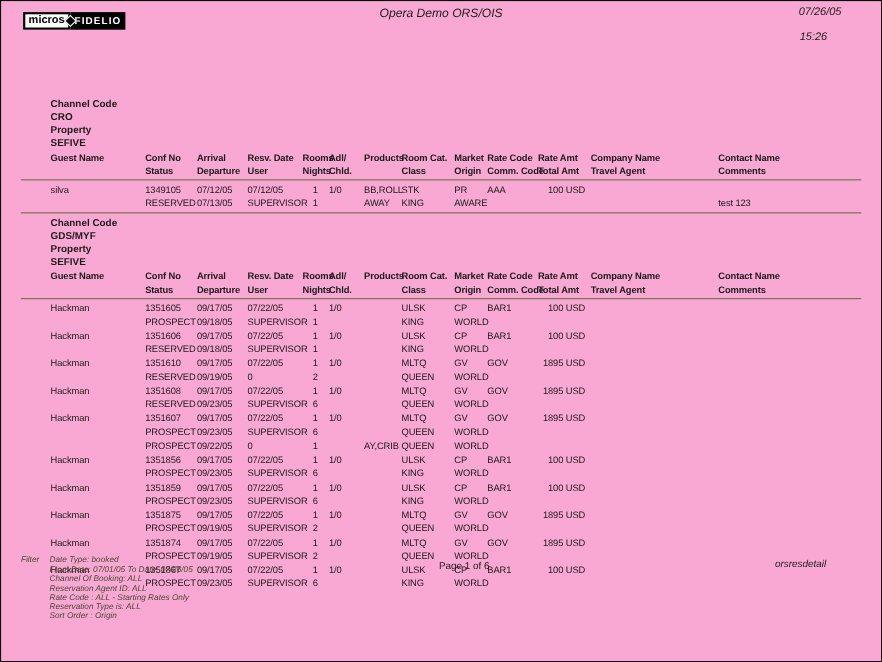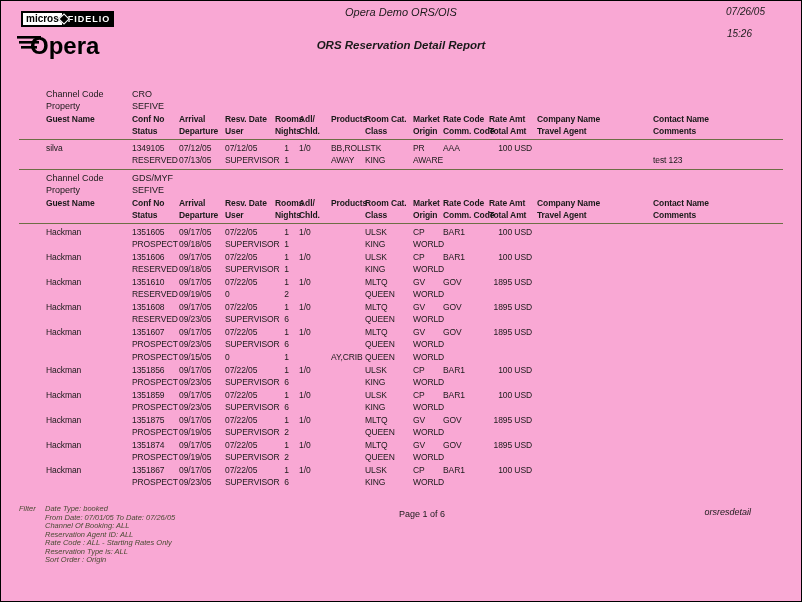--- a/index.html
+++ b/index.html
@@ -13,21 +13,21 @@
   .mf-diamond{width:6px;height:6px;background:#000;transform:rotate(45deg);margin:0 -4px;position:relative;z-index:2;border:1px solid #fff;}
   .mf-fidelio{background:#000;color:#fff;font-weight:bold;font-size:9px;letter-spacing:1px;padding:0 4px;line-height:16px;}
   .opera-logo{margin-top:2px;margin-left:-4px;}
   .title-top{position:absolute;top:5px;left:0;width:100%;text-align:center;font-style:italic;font-size:11px;}
   .report-title{position:absolute;top:38px;left:0;width:100%;text-align:center;font-style:italic;font-weight:bold;font-size:11.5px;}
   .meta-date{position:absolute;top:5px;right:36px;font-style:italic;font-size:10px;}
   .meta-time{position:absolute;top:27px;right:49px;font-style:italic;font-size:10px;}
 
   
   .content{position:absolute;top:87px;left:0;width:100%;}
-  .kv{margin-left:45px;font-size:9px;font-weight:normal;line-height:12px;display:flex;}
+  .kv{margin-left:45px;font-size:9px;font-weight:bold;line-height:12px;display:flex;flex-direction:column;}
   .kv .k{width:86px;}
   .rtable{border-collapse:collapse;table-layout:fixed;width:740px;margin-left:43px;}
   .rtable th,.rtable td{padding:0 0 0 2px;font-size:8.5px;line-height:12px;text-align:left;vertical-align:top;white-space:nowrap;overflow:visible;letter-spacing:-0.1px;}
   .rtable th{font-weight:bold;}
   .rtable td{font-weight:normal;}
   .htable{margin-top:1px;}
   td.num,th.num{text-align:right;padding-right:8px;}
   td.amt{text-align:right;padding-right:3px;}
   tr.line2 td{padding-bottom:1px;}
   .rule{border-top:1px solid var(--rule,#6e6e46);margin:2px 18px 2px 18px;height:0;}
@@ -42,34 +42,25 @@
 <body>
 
 <div class="page">
 
   <div class="logo-block">
     <div class="mf-logo">
       <span class="mf-micros">micros</span>
       <span class="mf-diamond"></span>
       <span class="mf-fidelio">FIDELIO</span>
     </div>
-    <div class="opera-logo">
-      <svg width="92" height="30" viewBox="0 0 92 30">
-        <rect x="0" y="7" width="24" height="2.6" fill="#000"></rect>
-        <rect x="2" y="12" width="20" height="2.6" fill="#000"></rect>
-        <rect x="4" y="17" width="16" height="2.6" fill="#000"></rect>
-        <text x="13" y="25" font-family="Liberation Sans, sans-serif" font-size="24" font-weight="bold" fill="#000">Opera</text>
-      </svg>
-    </div>
   </div>
 
   <div class="title-top">Opera Demo ORS/OIS</div>
   <div class="meta-date">07/26/05</div>
   <div class="meta-time">15:26</div>
-  <div class="report-title">ORS Reservation Detail Report</div>
 
   <div class="content" id="sections-host">
   <div class="section">
     <div class="kv">
       <span class="k">Channel Code</span>
       <span class="v">CRO</span>
     </div>
     <div class="kv">
       <span class="k">Property</span>
       <span class="v">SEFIVE</span>
@@ -402,21 +393,21 @@
     <td>WORLD</td>
     <td></td>
     <td class="amt"></td>
     <td></td>
     <td></td>
   </tr>
 
   <tr class="line2">
     <td></td>
     <td>PROSPECT</td>
-    <td>09/15/05</td>
+    <td>09/22/05</td>
     <td>0</td>
     <td class="num">1</td>
     <td></td>
     <td>AY,CRIB</td>
     <td>QUEEN</td>
     <td>WORLD</td>
     <td></td>
     <td class="amt"></td>
     <td></td>
     <td></td>

